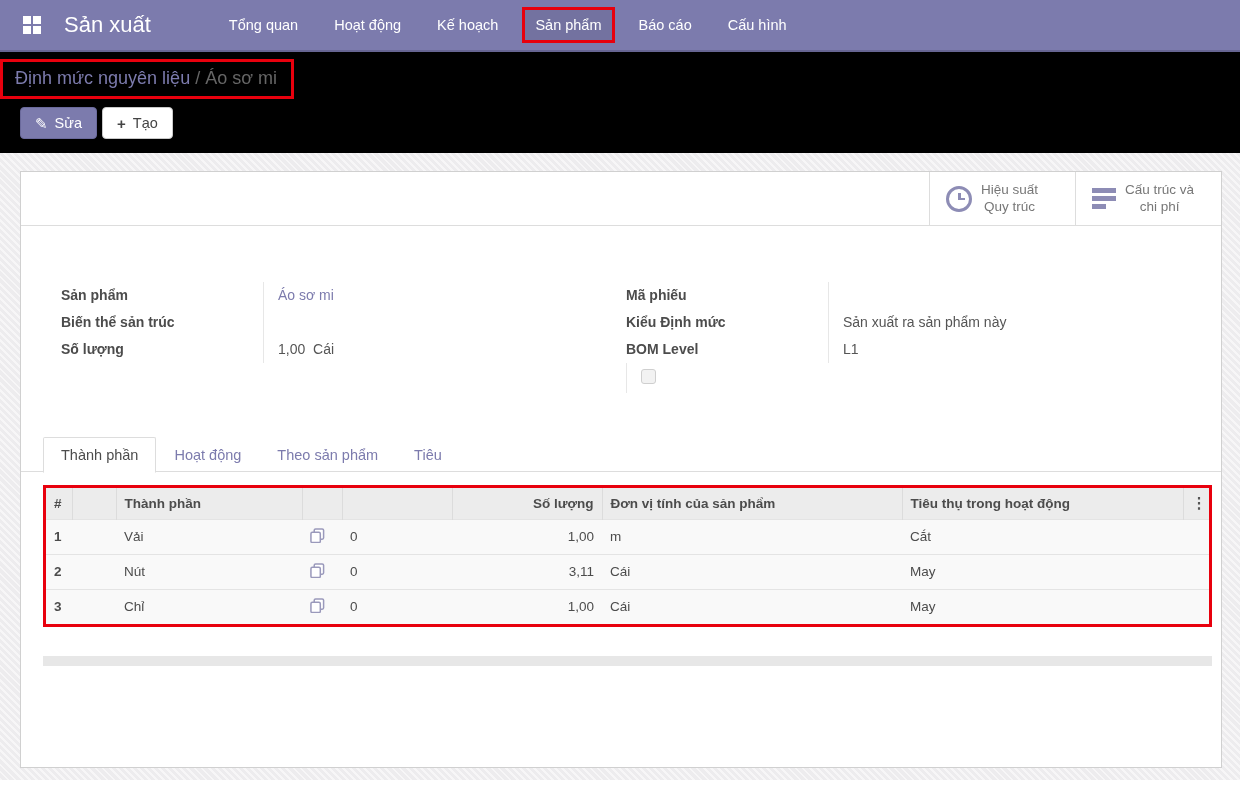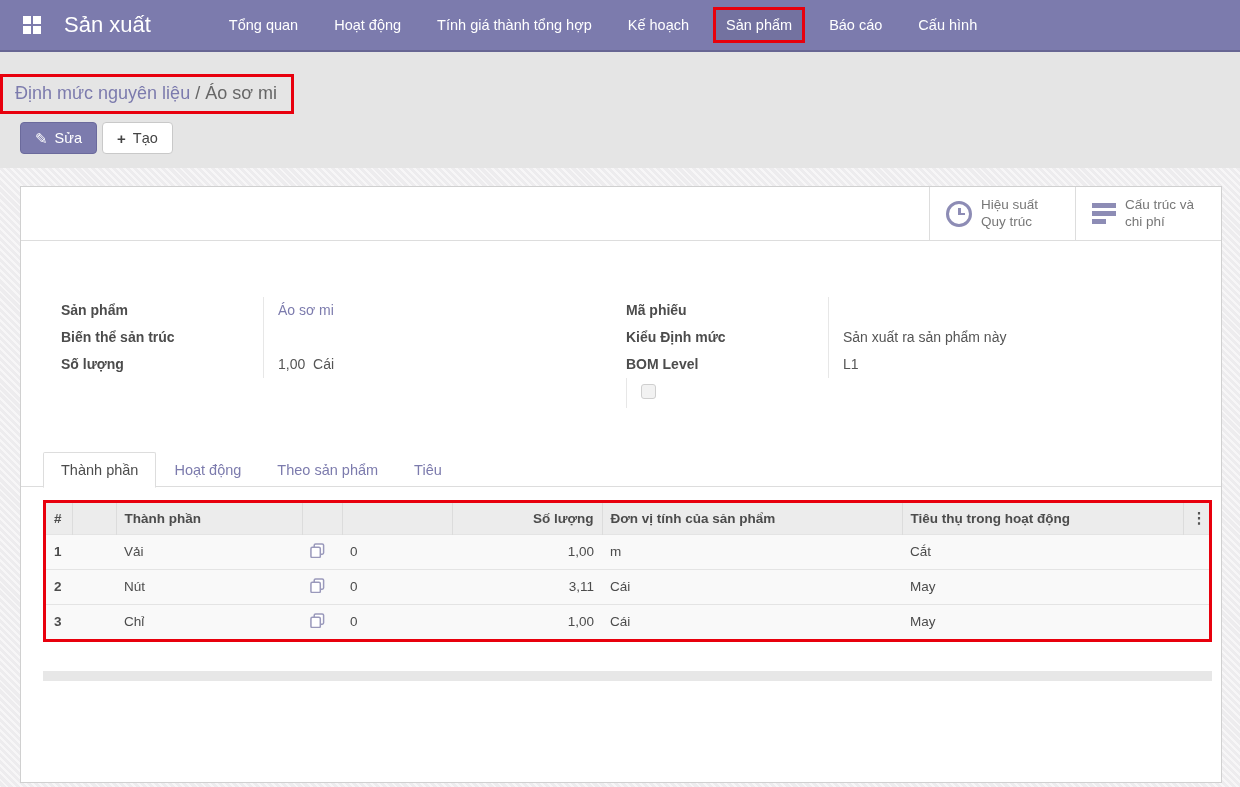--- a/index.html
+++ b/index.html
@@ -21,21 +21,21 @@
   .nav-menu { display:flex; align-items:center; }
   .nav-item {
     padding:8px 12px; margin:0 6px; font-size:14.5px; cursor:pointer;
     display:flex; align-items:center; white-space:nowrap;
   }
   .nav-item.selected {
     background:rgba(0,0,0,.07);
     border:3px solid #e8000d; padding:7px 10px;
   }
   
-  .control-panel { background:#e5e5e5; padding:22px 0 14px 0; }
+  .control-panel { background:#000000; padding:7px 0 14px 0; }
   .breadcrumb-wrap { display:inline-block; border:3px solid #e8000d; padding:6px 14px 7px 12px; margin-left:0; }
   .breadcrumb { font-size:18px; }
   .breadcrumb a { color:#7c7bad; text-decoration:none; cursor:pointer; }
   .breadcrumb .sep, .breadcrumb .current { color:#666; }
   .cp-buttons { display:flex; align-items:center; margin:8px 0 0 20px; }
   .btn {
     display:inline-flex; align-items:center; gap:7px;
     border:1px solid #c9c9c9; background:#fff; color:#444;
     font-size:14.5px; padding:7px 14px; border-radius:4px; cursor:pointer;
     font-family:"Liberation Sans", sans-serif;
@@ -45,21 +45,21 @@
   .cp-right { margin-left:570px; display:flex; gap:10px; }
   .icon-glyph { font-size:15px; line-height:1; }
   
   .content {
     height:627px; padding:18px 18px 0 20px;
     background-color:#edecee;
     background-image:repeating-linear-gradient(45deg, rgba(255,255,255,.55) 0 2px, rgba(0,0,0,0) 2px 5px);
   }
   .sheet { background:#fff; border:1px solid #d0d0d0; height:597px; position:relative; }
   
-  .stat-row { height:54px; border-bottom:1px solid #ddd; display:flex; justify-content:flex-end; }
+  .stat-row { height:54px; border-bottom:1px solid #ddd; display:flex; justify-content:flex-end;text-align:center; }
   .stat-btn {
     display:flex; align-items:center; gap:9px; padding:0 16px; min-width:146px;
     border-left:1px solid #ddd; cursor:pointer; color:#777; font-size:13.5px; line-height:1.25;
   }
   .stat-ic { color:#8d8cb5; flex:0 0 auto; }
   
   .clock { width:26px; height:26px; border:3px solid #8d8cb5; border-radius:50%; position:relative; }
   .clock:before { content:""; position:absolute; left:9px; top:4px; width:2.5px; height:7px; background:#8d8cb5; }
   .clock:after  { content:""; position:absolute; left:9px; top:9px; width:7px; height:2.5px; background:#8d8cb5; }
   
@@ -114,21 +114,20 @@
         <span></span>
         <span></span>
         <span></span>
         <span></span>
       </span>
   </div>
   <div class="app-title">Sản xuất</div>
   <div class="nav-menu">
     <div class="nav-item">Tổng quan</div>
     <div class="nav-item">Hoạt động</div>
-    <div class="nav-item">Tính giá thành tổng hợp</div>
     <div class="nav-item">Kế hoạch</div>
     <div class="nav-item selected">Sản phẩm</div>
     <div class="nav-item">Báo cáo</div>
     <div class="nav-item">Cấu hình</div>
   </div>
 </div>
 
 <div class="control-panel">
   <div class="breadcrumb-wrap">
     <div class="breadcrumb">

